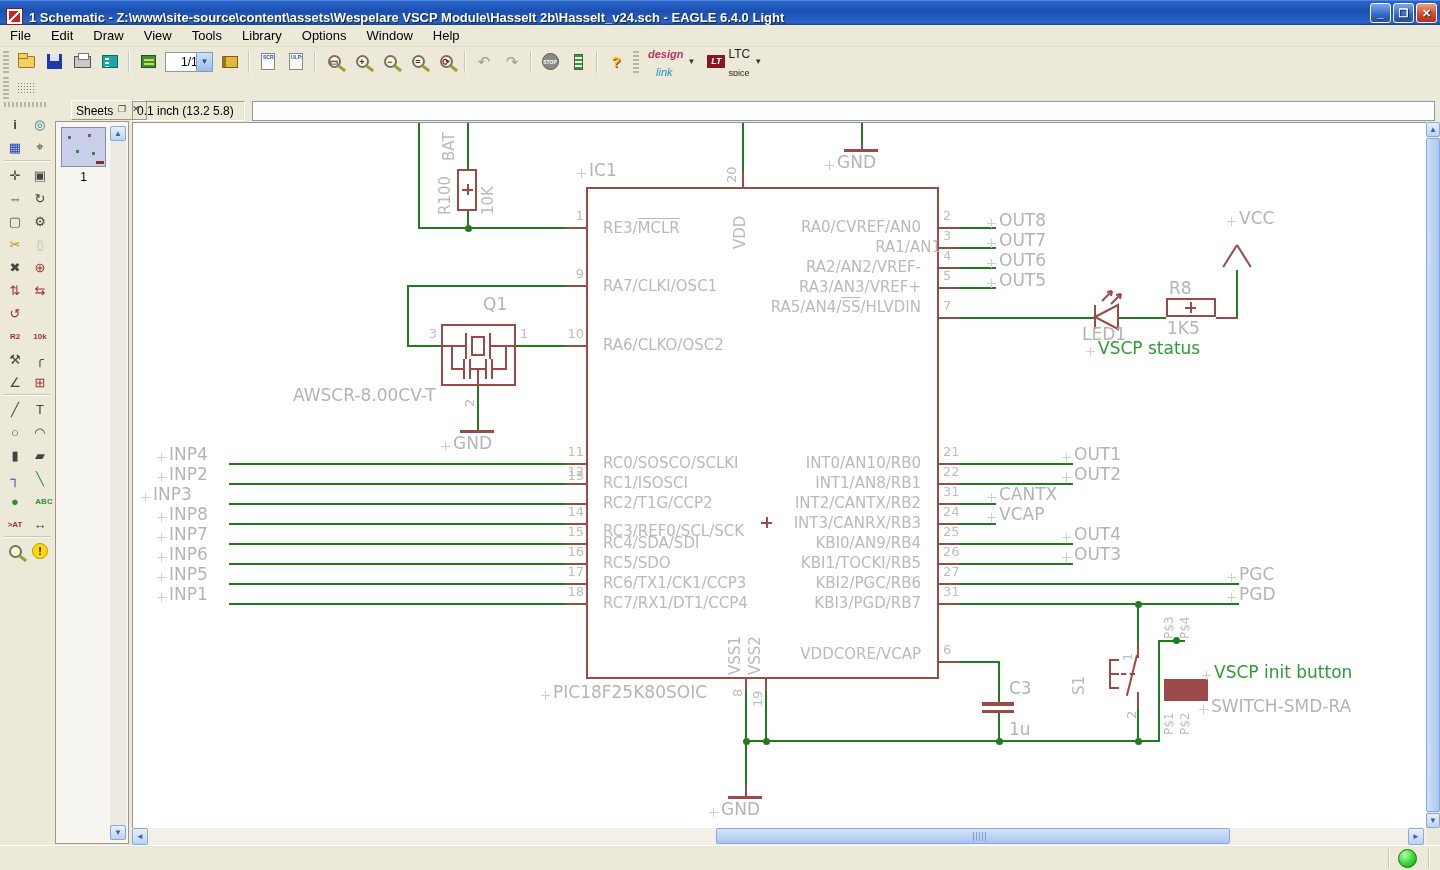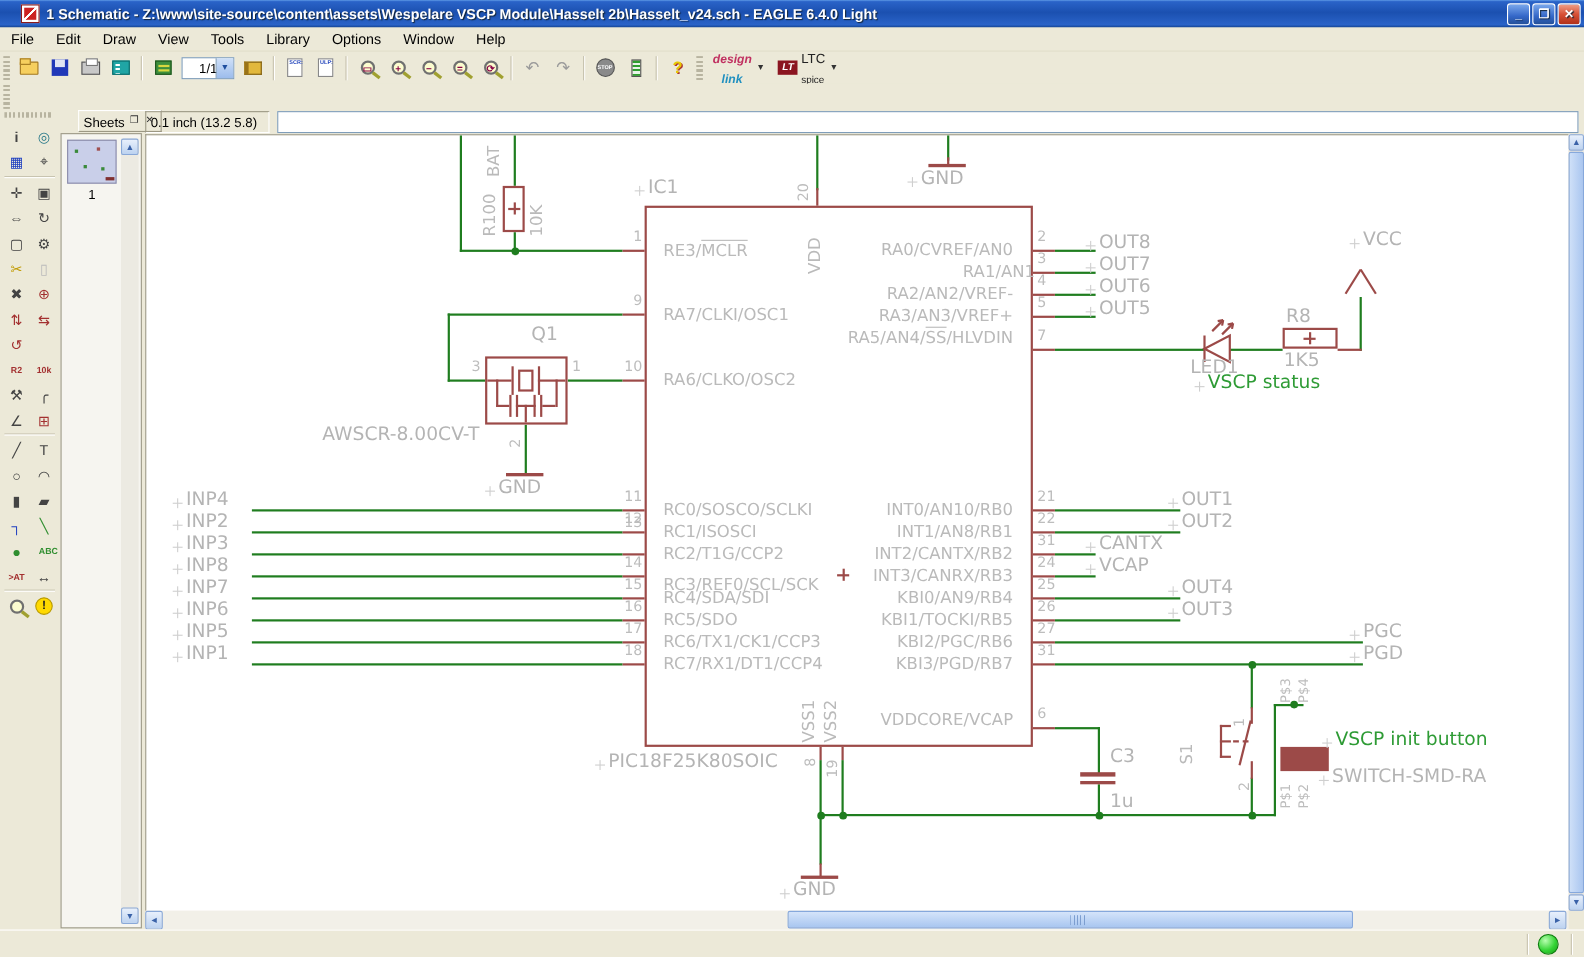--- a/index.html
+++ b/index.html
@@ -1,22 +1,22 @@
 <!DOCTYPE html>
 <html><head>
 <meta charset="utf-8">
 <style>
   *{box-sizing:border-box;margin:0;padding:0}
   html,body{width:1440px;height:870px;overflow:hidden}
   body{font-family:"Liberation Sans",sans-serif;background:#ece9d8;position:relative}
   
   #titlebar{position:absolute;left:0;top:0;width:1440px;height:25px;
     background:linear-gradient(180deg,#5f9ae6 0%,#2a63c8 6%,#1b50b0 45%,#2a63c8 90%,#12418f 100%);
-    display:flex;align-items:center;color:#fff;font-size:13px;font-weight:bold;
-    text-shadow:1px 1px 1px #123;padding-left:19px}
+    display:flex;align-items:flex-end;color:#fff;font-size:13px;font-weight:bold;
+    text-shadow:1px 1px 1px #123;padding-left:6px}
   #app-icon{width:17px;height:17px;background:#fff;border:1px solid #8b1a1a;margin-right:6px;position:relative}
   #app-icon::after{content:"";position:absolute;left:2px;top:2px;right:2px;bottom:2px;
     background:linear-gradient(135deg,#c22 45%,#fff 45%,#fff 55%,#c22 55%)}
   .wbtns{position:absolute;right:3px;top:3px;display:flex;gap:2px}
   .wbtn{width:21px;height:20px;border:1px solid #fff;border-radius:3px;color:#fff;
     font-size:11px;line-height:18px;text-align:center;font-weight:bold;
     background:linear-gradient(180deg,#7aa8ec,#3467c8 60%,#245099)}
   .wbtn.close{background:linear-gradient(180deg,#f0a088,#d75036 50%,#b03018)}
   #menubar{position:absolute;left:0;top:25px;width:1440px;height:22px;background:#ece9d8;
     display:flex;font-size:13px;color:#000;border-bottom:1px solid #e0dcc8}
@@ -45,21 +45,21 @@
   .icon-stop{width:17px;height:17px;border-radius:50%;background:#8a8a8a;color:#fff;font-size:5px;font-weight:bold;
     display:flex;align-items:center;justify-content:center;border:1px solid #555}
   .icon-light{width:9px;height:16px;background:repeating-linear-gradient(180deg,#2f9e2f 0 2px,#e8f5e8 2px 4px);border:1px solid #555}
   .icon-help{color:#e8c800;font-weight:bold;font-size:15px;text-shadow:1px 1px 0 #a33}
   #sheet-combo{display:flex;margin:0 3px;border:1px solid #7f9db9;background:#fff;height:20px}
   #sheet-combo .val{width:30px;font-size:12px;padding:2px 15px}
   #sheet-combo .dd{width:16px;background:linear-gradient(180deg,#cfe0f8,#9cbcec);border-left:1px solid #7f9db9;
     color:#1e4e9e;font-size:8px;text-align:center;line-height:18px}
   .brandbtn{display:flex;align-items:center;margin:0 3px;padding:1px 3px}
   .dl-top{color:#c03060;font-size:11px;font-weight:bold;font-style:italic;line-height:9px}
-  .dl-bot{color:#2090c0;font-size:11px;font-weight:bold;font-style:italic;line-height:9px;padding-left:8px}
+  .dl-bot{color:#2090c0;font-size:11px;font-weight:normal;font-style:italic;line-height:9px;padding-left:8px}
   .ltc-logo{width:18px;height:13px;background:#8b1520;color:#fff;font-size:9px;font-style:italic;font-weight:bold;
     text-align:center;line-height:13px;margin-right:3px}
   .ltc-name{font-size:12px;color:#222;line-height:10px}
   .ltc-sub{font-size:9px;color:#222;line-height:8px}
   .ddarrow{font-size:8px;color:#333;margin-left:4px}
   #toolbar2{position:absolute;left:0;top:76px;width:1440px;height:24px;background:#ece9d8;display:flex;align-items:center}
   .icon-grid{width:18px;height:13px;background:
     radial-gradient(#777 20%,transparent 22%) 0 0/3px 3px;border:0}
   
   #coordbar{position:absolute;left:131px;top:100px;width:1309px;height:22px;background:#ece9d8}
@@ -537,21 +537,21 @@
   <div class="pin ra" style="left:588px;top:136px;width:200px">RA2/AN2/VREF-</div>
   <div class="pin ra" style="left:588px;top:156px;width:200px">RA3/AN3/VREF+</div>
   <div class="pin ra" style="left:588px;top:176px;width:200px"><span>RA5/AN4/</span><span class="ovl">SS</span><span>/HLVDIN</span></div>
   <div class="lab xl" style="left:866px;top:88px">OUT8</div>
   <div class="lab xl" style="left:866px;top:108px">OUT7</div>
   <div class="lab xl" style="left:866px;top:128px">OUT6</div>
   <div class="lab xl" style="left:866px;top:148px">OUT5</div>
 
   <div class="lab xl" style="left:36px;top:322px">INP4</div>
   <div class="lab xl" style="left:36px;top:342px">INP2</div>
-  <div class="lab xl" style="left:36px;top:362px">INP3</div>
+  <div class="lab xl" style="left:20px;top:362px">INP3</div>
   <div class="lab xl" style="left:36px;top:382px">INP8</div>
   <div class="lab xl" style="left:36px;top:402px">INP7</div>
   <div class="lab xl" style="left:36px;top:422px">INP6</div>
   <div class="lab xl" style="left:36px;top:442px">INP5</div>
   <div class="lab xl" style="left:36px;top:462px">INP1</div>
   <div class="num ra" style="left:411px;top:322px;width:40px">11</div>
   <div class="num ra" style="left:411px;top:342px;width:40px">12</div>
   <div class="num ra" style="left:411px;top:346px;width:40px">13</div>
   <div class="num ra" style="left:411px;top:382px;width:40px">14</div>
   <div class="num ra" style="left:411px;top:402px;width:40px">15</div>

